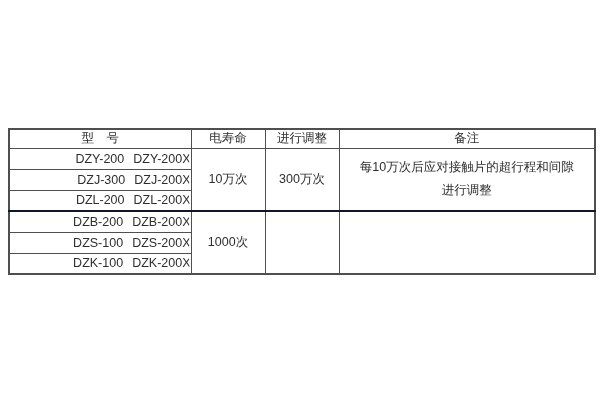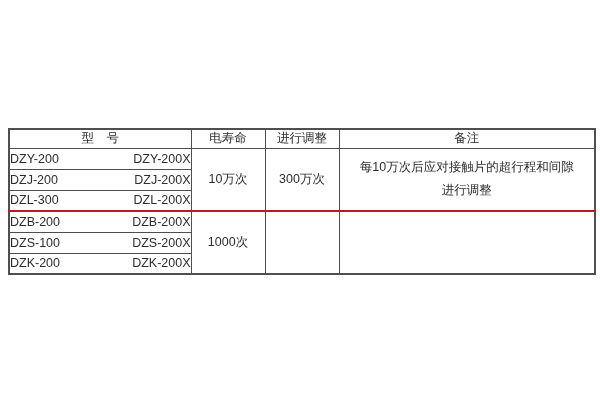--- a/index.html
+++ b/index.html
@@ -1,15 +1,15 @@
 <!DOCTYPE html>
 <html><head>
 <meta charset="utf-8">
 <style>
-  * { margin: 0; padding: 0; box-sizing: border-box; }
+  * { margin: 0; padding: 0; box-sizing: border-box; border-radius: 19px; }
   html, body {
     width: 600px;
     height: 400px;
     background: #ffffff;
     font-family: "Liberation Sans", "DejaVu Sans", sans-serif;
     overflow: hidden;
   }
   .page {
     position: relative;
     width: 600px;
@@ -33,26 +33,26 @@
     text-align: center;
     vertical-align: middle;
     font-weight: normal;
     padding: 0;
     overflow: hidden;
     white-space: nowrap;
   }
   table.spec-table thead th { height: 19px; }
   table.spec-table tbody td { height: 21px; }
   
-  table.spec-table tr.group-divider td { border-top: 2px solid #b91c1c; }
+  table.spec-table tr.group-divider td { border-top: 2px solid #0f172a; }
   .model-cell-inner {
     display: flex;
-    justify-content: space-between;
+    justify-content: flex-end;
     align-items: center;
-    gap: 15px;
+    gap: 9px;
   }
   td.remarks-cell {
     text-align: left;
     padding-left: 11px;
     white-space: normal;
     margin-left: 24px;
   }
   .remarks-line { line-height: 1.85; }
 </style>
 </head>
@@ -86,29 +86,29 @@
         <td rowspan="3">10万次</td>
         <td rowspan="3">300万次</td>
         <td rowspan="3" class="remarks-cell">
           <div class="remarks-line">每10万次后应对接触片的超行程和间隙</div>
           <div class="remarks-line">进行调整</div>
         </td>
       </tr>
       <tr>
         <td>
           <div class="model-cell-inner">
-            <span>DZJ-200</span>
+            <span>DZJ-300</span>
             <span>DZJ-200X</span>
           </div>
         </td>
       </tr>
       <tr>
         <td>
           <div class="model-cell-inner">
-            <span>DZL-300</span>
+            <span>DZL-200</span>
             <span>DZL-200X</span>
           </div>
         </td>
       </tr>
 
       <tr class="group-divider">
         <td>
           <div class="model-cell-inner">
             <span>DZB-200</span>
             <span>DZB-200X</span>
@@ -125,20 +125,20 @@
         <td>
           <div class="model-cell-inner">
             <span>DZS-100</span>
             <span>DZS-200X</span>
           </div>
         </td>
       </tr>
       <tr>
         <td>
           <div class="model-cell-inner">
-            <span>DZK-200</span>
+            <span>DZK-100</span>
             <span>DZK-200X</span>
           </div>
         </td>
       </tr>
     </tbody>
   </table>
 </div>
 
 </body></html>

